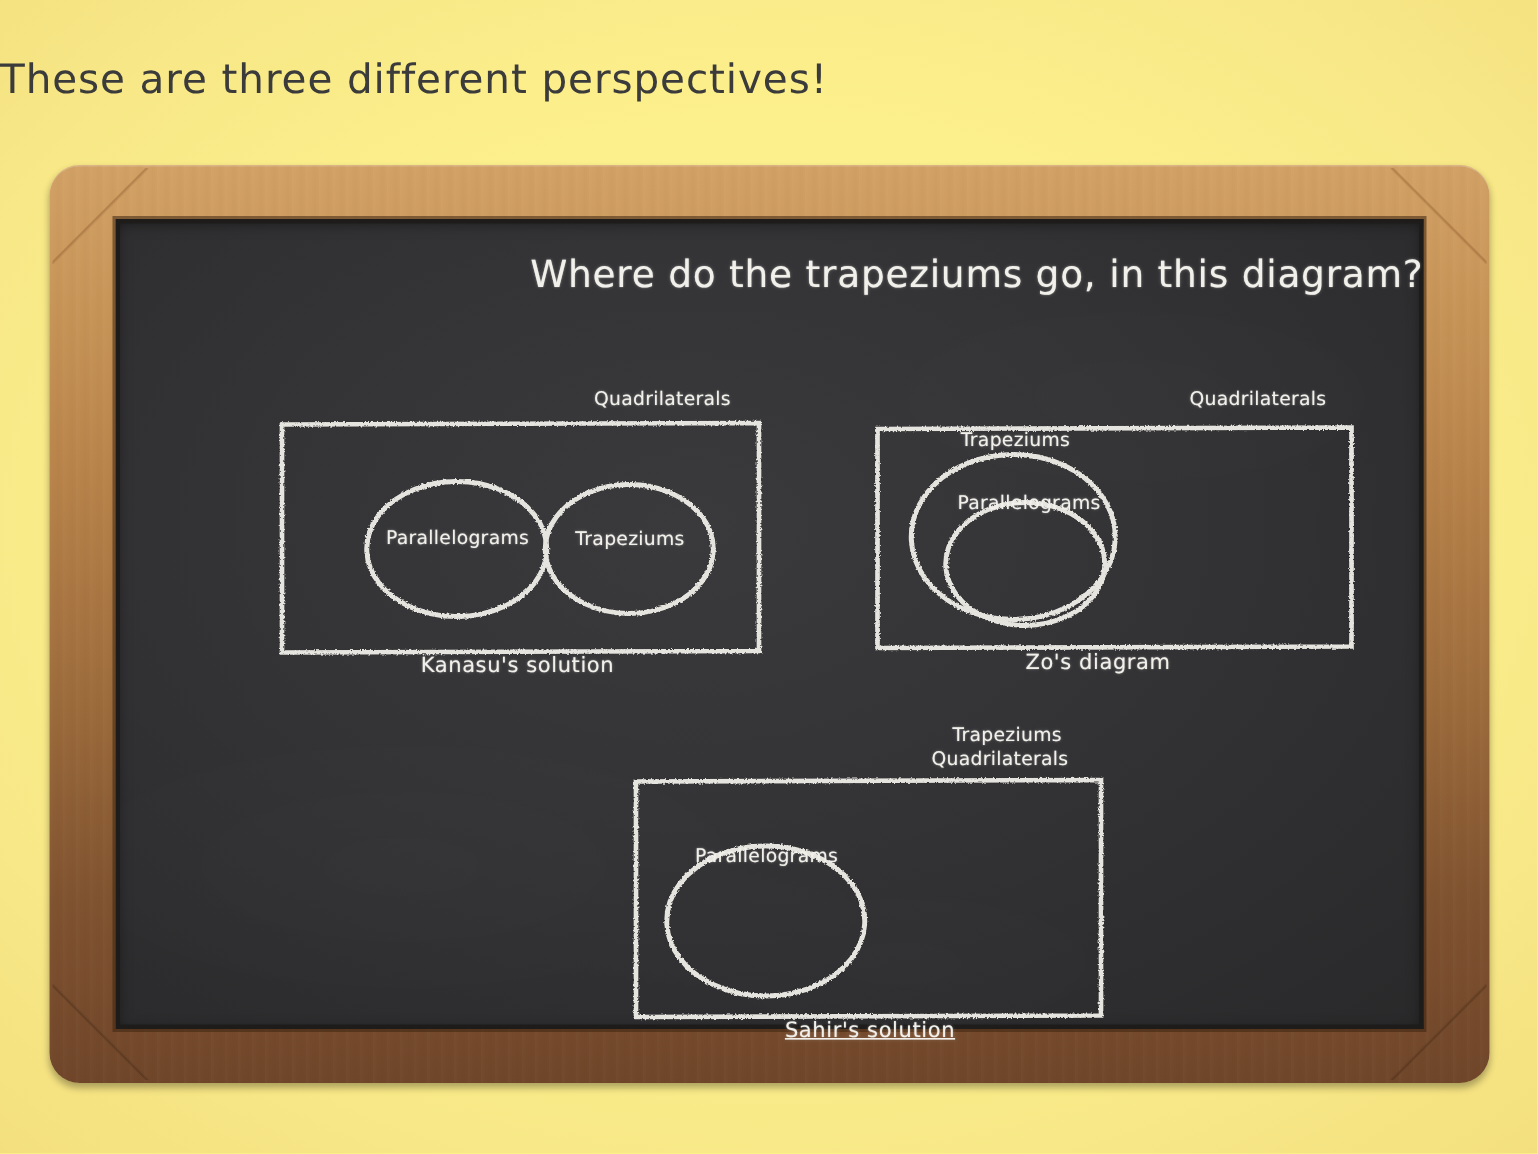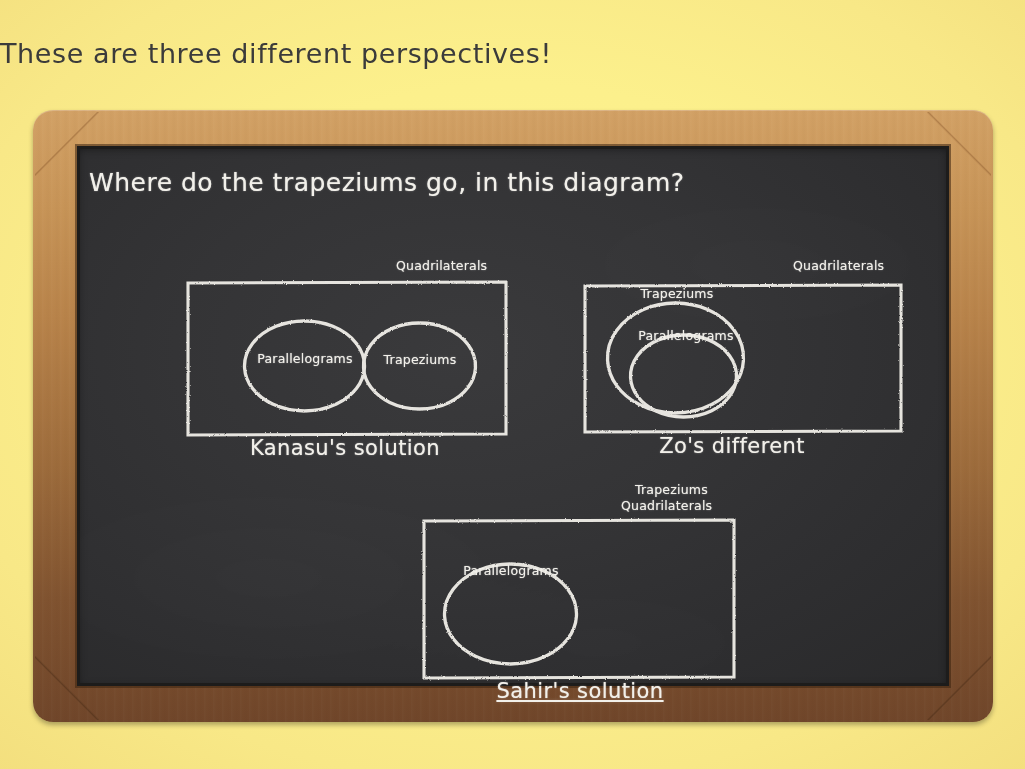--- a/index.html
+++ b/index.html
@@ -139,25 +139,24 @@
     text-shadow:
       0 0 1px rgba(255,255,255,0.55),
       0 0 3px rgba(255,255,255,0.18);
   }
 
   .board-heading {
     position: absolute;
     left: 0;
     top: 22px;
     width: 872px;
-    text-align: left;
+    text-align: right;
     font-size: 25px;
     letter-spacing: 0.5px;
     white-space: nowrap;
-    padding-left: 12px;
   }
 
   .diagram-svg {
     position: absolute;
     left: 0;
     top: 0;
     width: 872px;
     height: 540px;
     overflow: visible;
   }
@@ -170,21 +169,21 @@
   }
   .ellipse-label {
     position: absolute;
     font-size: 12.5px;
     letter-spacing: 0.2px;
     white-space: nowrap;
     transform: translate(-50%, -50%);
   }
   .caption {
     position: absolute;
-    font-size: 21px;
+    font-size: 14px;
     letter-spacing: 0.4px;
     white-space: nowrap;
     transform: translateX(-50%);
   }
 </style>
 </head>
 <body>
 
 <div id="stage">
 
@@ -261,21 +260,21 @@
       </svg>
 
       <div class="chalk set-label" style="left:319px; top:112px;">Quadrilaterals</div>
       <div class="chalk ellipse-label" style="left:228px; top:212px;">Parallelograms</div>
       <div class="chalk ellipse-label" style="left:343px; top:213px;">Trapeziums</div>
       <div class="chalk caption" style="left:268px; top:290px;">Kanasu's solution</div>
 
       <div class="chalk set-label" style="left:716px; top:112px;">Quadrilaterals</div>
       <div class="chalk ellipse-label" style="left:600px; top:147px;">Trapeziums</div>
       <div class="chalk ellipse-label" style="left:609px; top:189px;">Parallelograms</div>
-      <div class="chalk caption" style="left:655px; top:288px;">Zo's different</div>
+      <div class="chalk caption" style="left:655px; top:288px;">Zo's diagram</div>
 
       <div class="chalk set-label" style="left:558px; top:336px;">Trapeziums</div>
       <div class="chalk set-label" style="left:544px; top:352px;">Quadrilaterals</div>
       <div class="chalk ellipse-label" style="left:434px; top:424px;">Parallelograms</div>
       <div class="chalk caption" style="left:503px; top:533px;text-decoration:underline;">Sahir's solution</div>
 
     </div>
   </div>
 </div>
 

